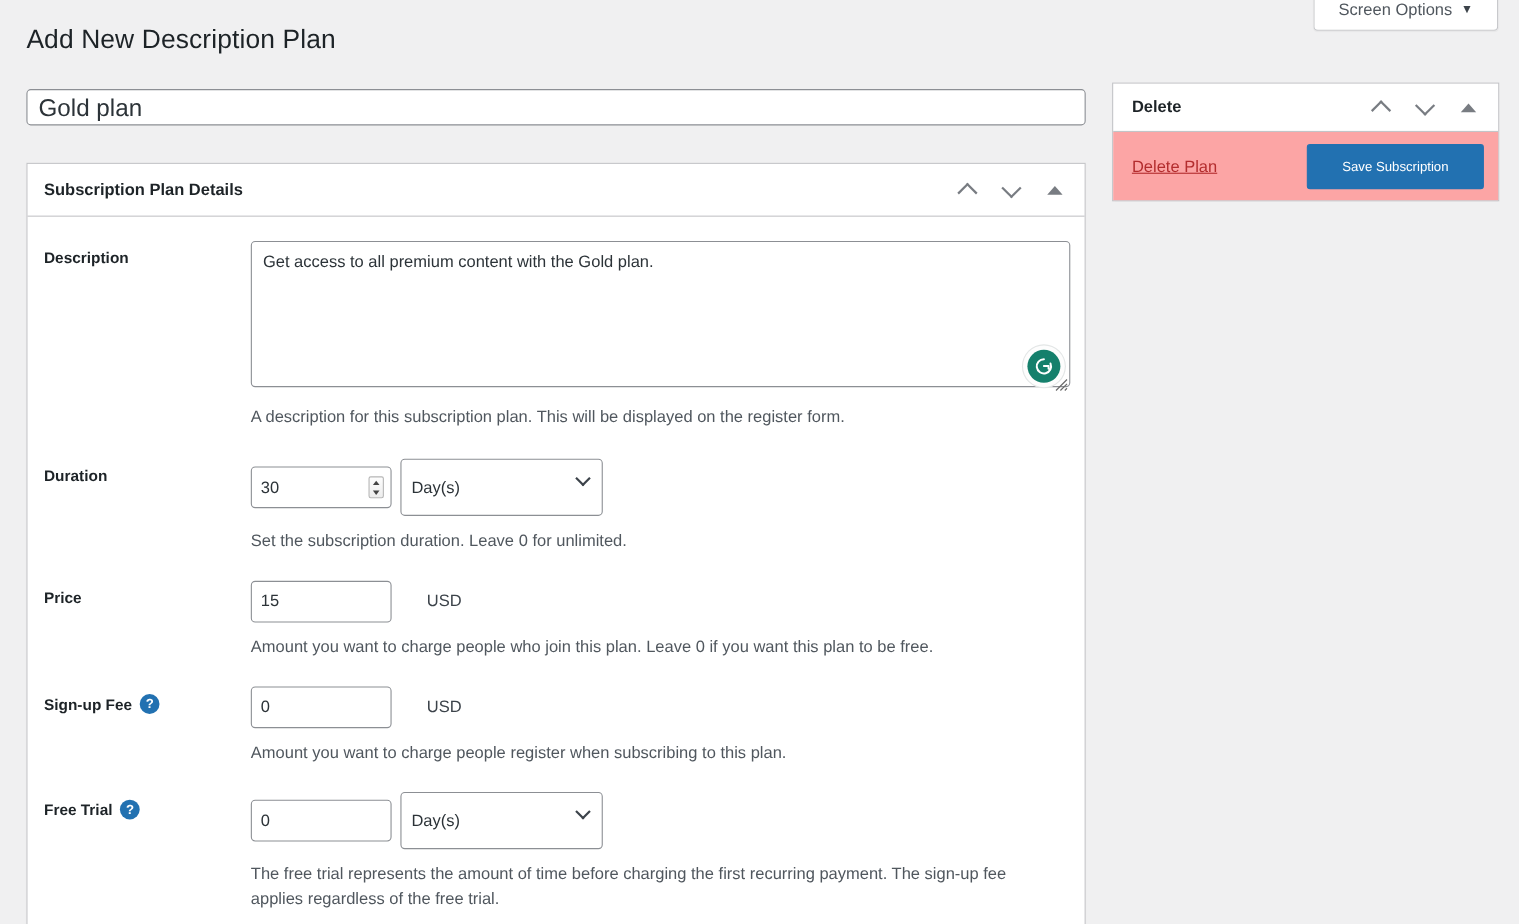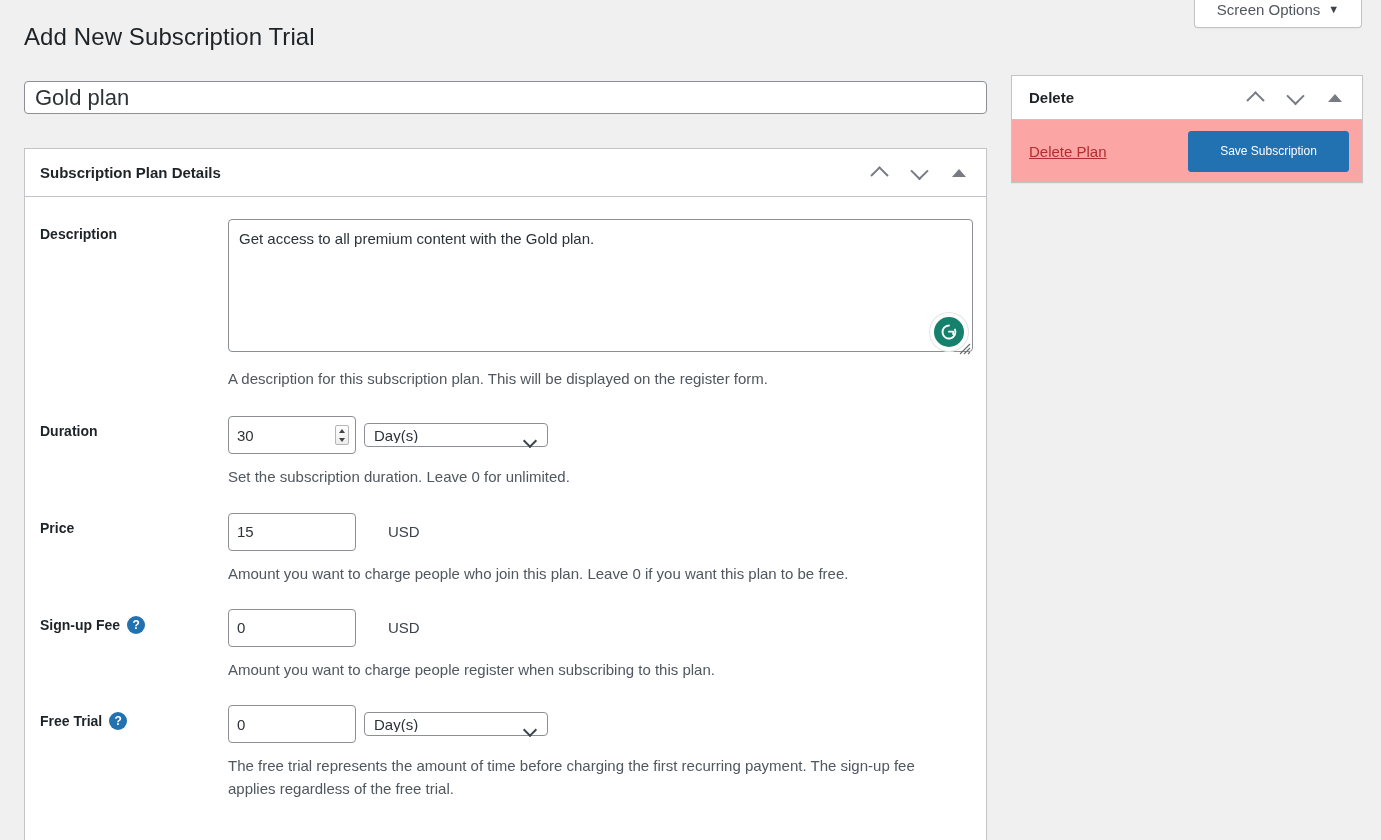--- a/index.html
+++ b/index.html
@@ -265,21 +265,21 @@
     width: 0; height: 0;
     border-left: 3px solid transparent;
     border-right: 3px solid transparent;
   }
   .spin-arrow.up { border-bottom: 4px solid #444; }
   .spin-arrow.down { border-top: 4px solid #444; }
 
   .select-box {
     position: relative;
     width: 184px;
-    height: 24px;
+    height: 52px;
   }
   .sel {
     width: 100%;
     height: 100%;
     padding: 3px 30px 3px 9px;
     font-family: "Liberation Sans", sans-serif;
     font-size: 15px;
     color: #2c3338;
     background: #fff;
     border: 1px solid #8c8f94;
@@ -361,21 +361,21 @@
 </head>
 <body>
 
 <div class="screen">
 
   <div class="screen-options-btn">
     <span>Screen Options</span>
     <span class="caret">▼</span>
   </div>
 
-  <h1 class="page-title">Add New Subscription Trial</h1>
+  <h1 class="page-title">Add New Description Plan</h1>
 
   <div class="title-input-wrap">
     <input class="title-input" type="text" value="Gold plan" style="">
   </div>
 
   <section class="metabox">
     <div class="metabox-header">
       <h2 class="metabox-title">Subscription Plan Details</h2>
       <div class="handle-actions">
         <span class="handle-btn">

